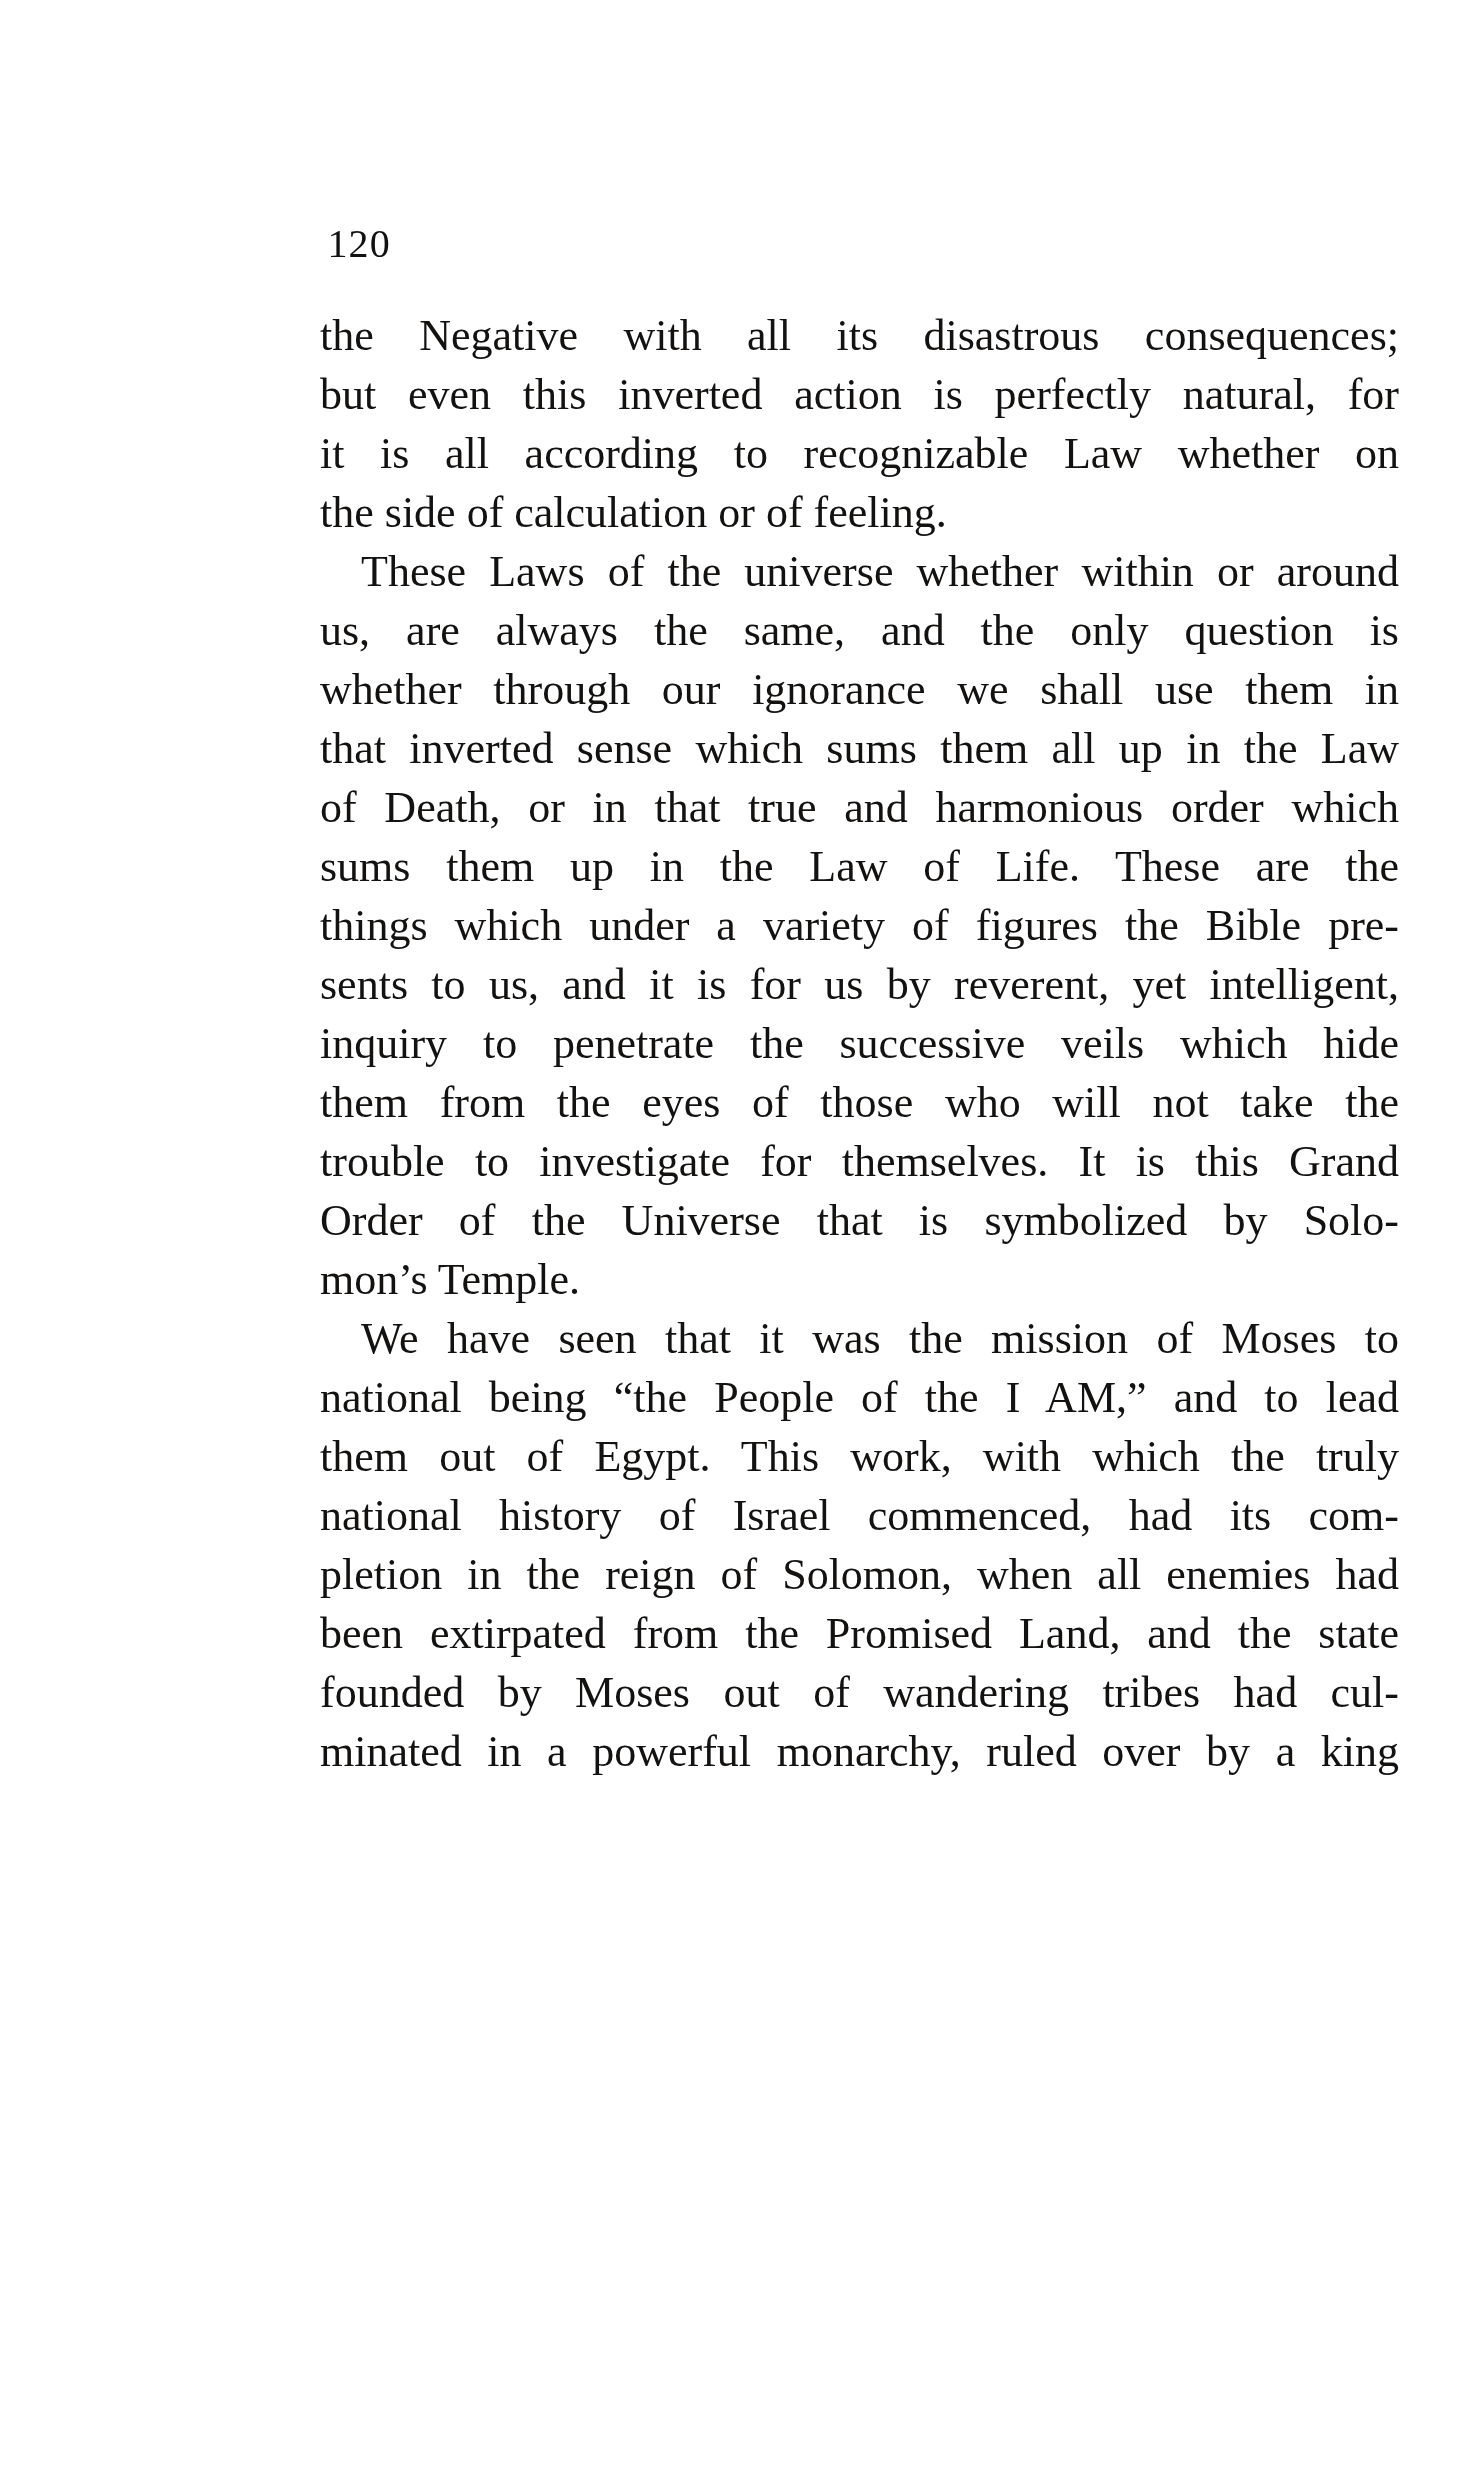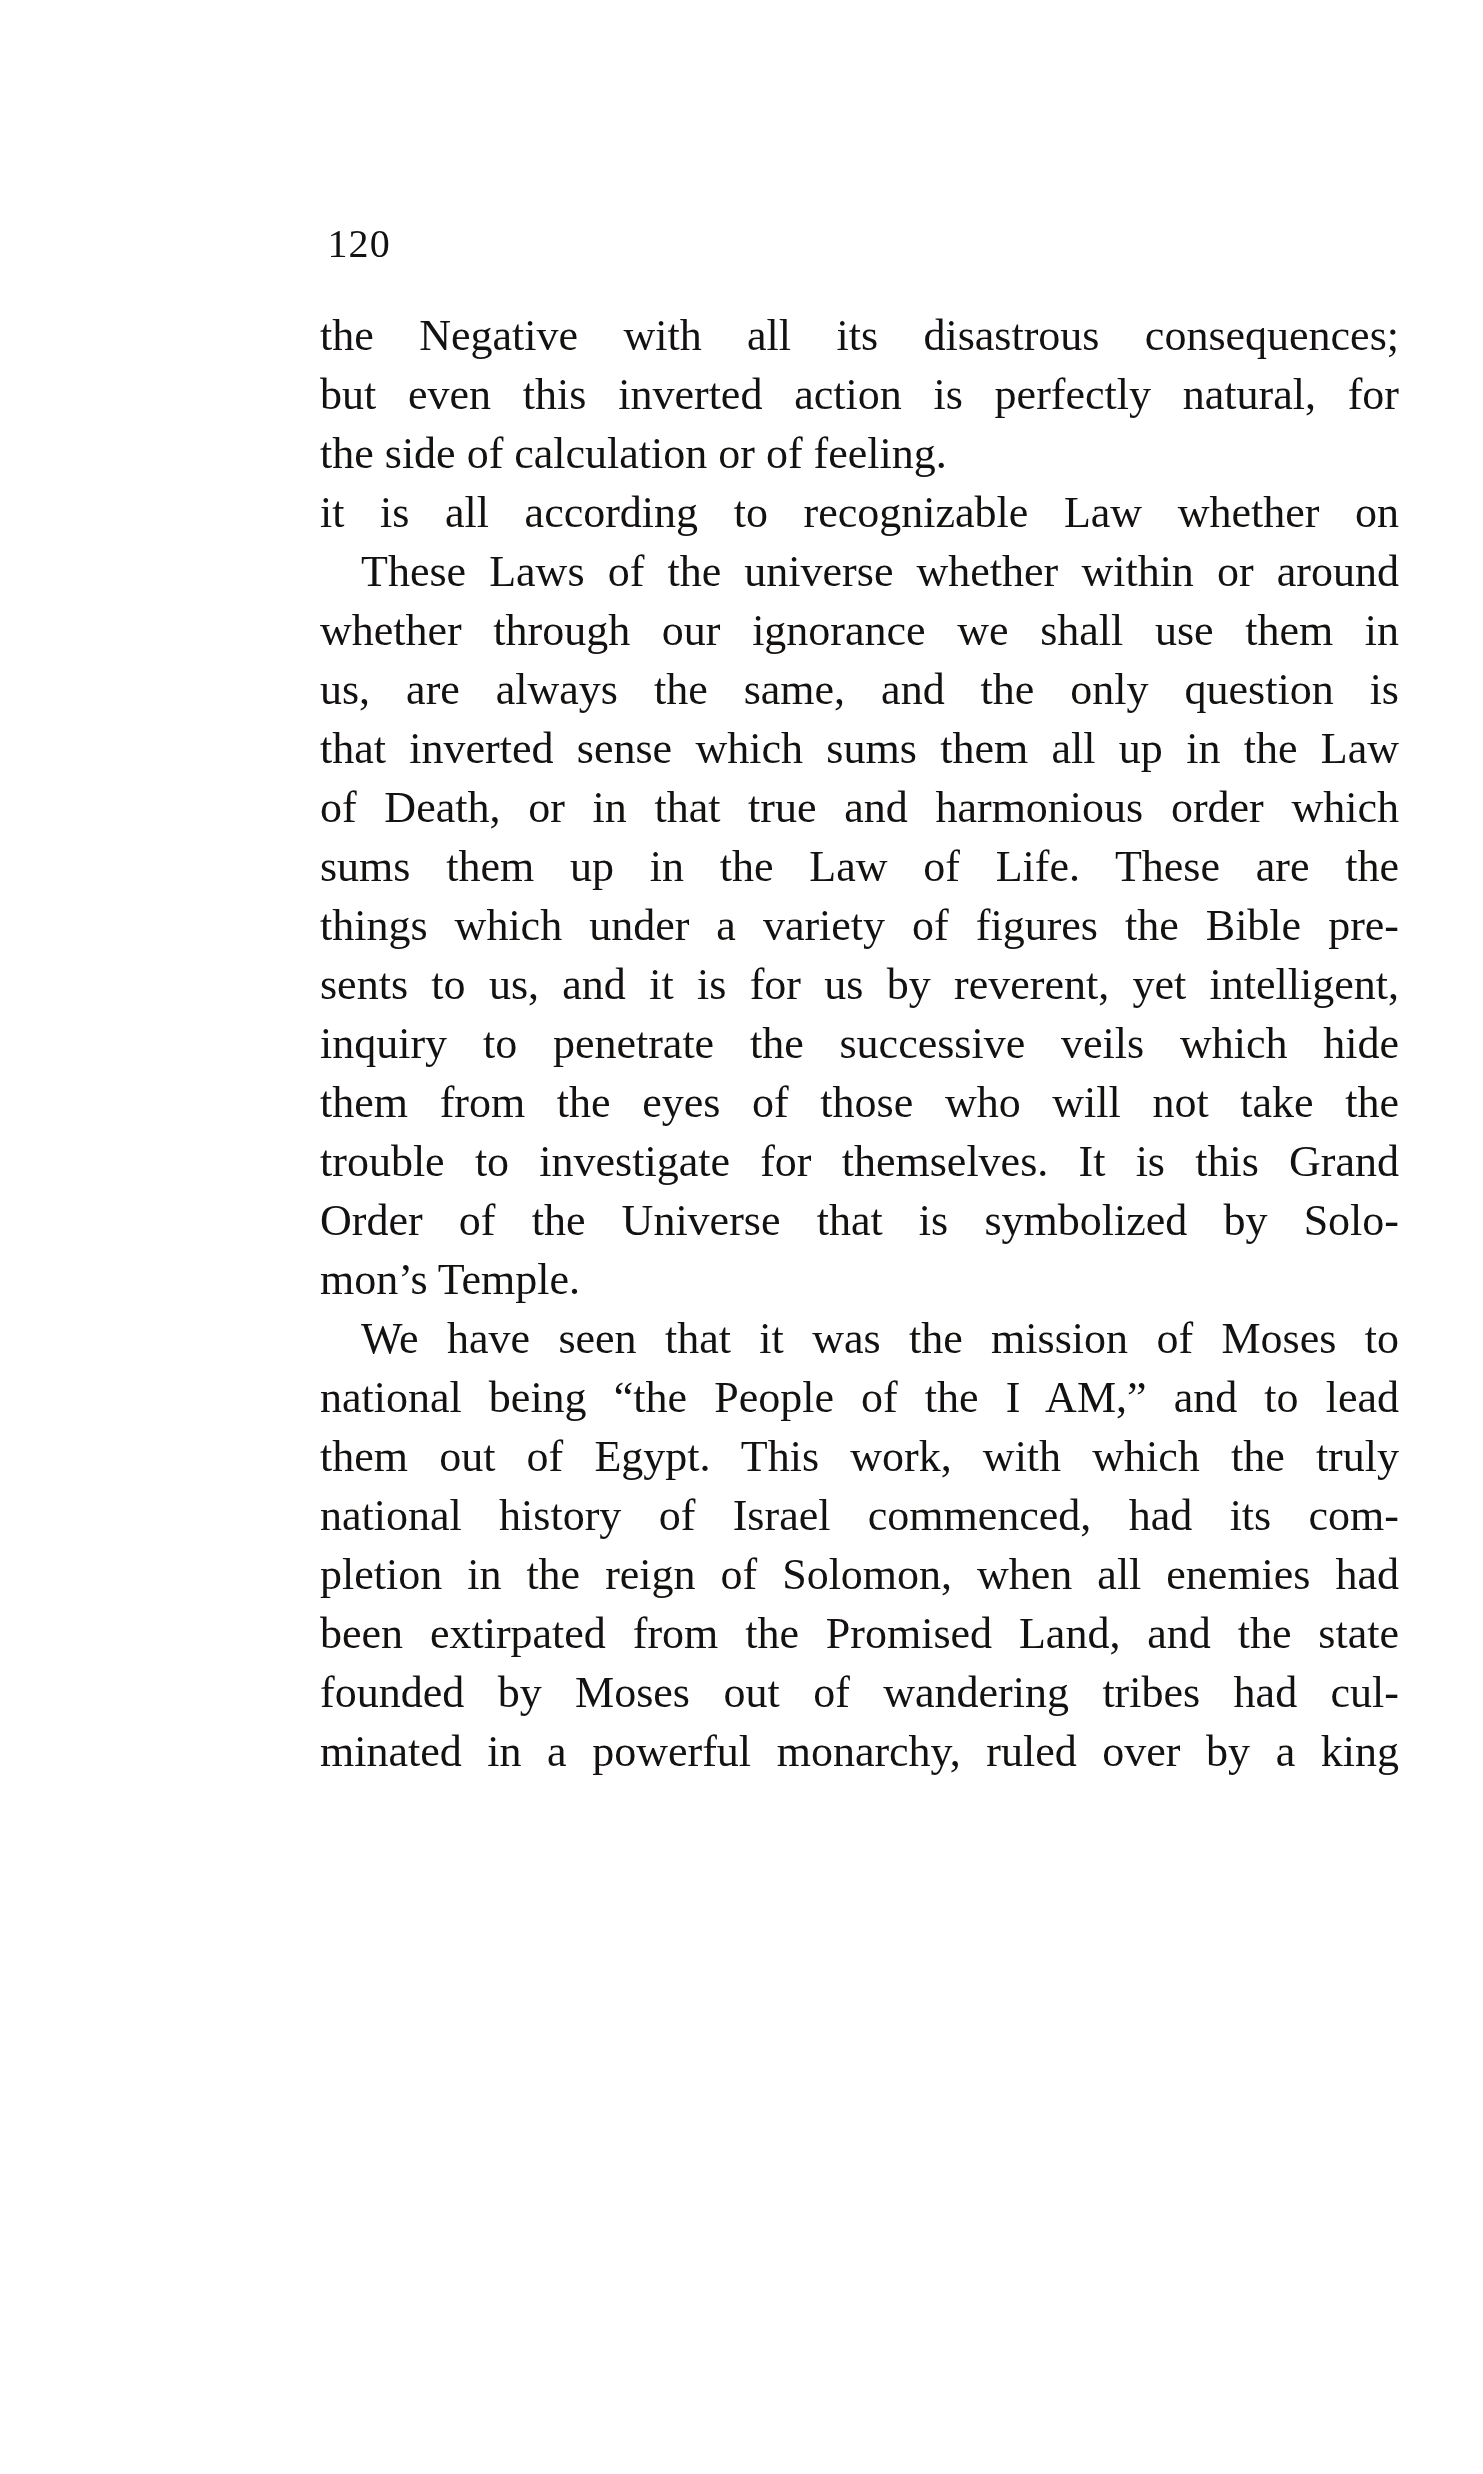--- a/index.html
+++ b/index.html
@@ -82,28 +82,28 @@
 
   <div class="running-head">
     <span class="page-number">120</span>
   </div>
 
   <div class="body-text">
 
     <p class="para">
       <span class="line">the Negative with all its disastrous consequences;</span>
       <span class="line">but even this inverted action is perfectly natural, for</span>
+      <span class="line">it is all according to recognizable Law whether on</span>
       <span class="line last">the side of calculation or of feeling.</span>
-      <span class="line">it is all according to recognizable Law whether on</span>
     </p>
 
     <p class="para indent">
       <span class="line first">These Laws of the universe whether within or around</span>
+      <span class="line">us, are always the same, and the only question is</span>
       <span class="line">whether through our ignorance we shall use them in</span>
-      <span class="line">us, are always the same, and the only question is</span>
       <span class="line">that inverted sense which sums them all up in the Law</span>
       <span class="line">of Death, or in that true and harmonious order which</span>
       <span class="line">sums them up in the Law of Life.  These are the</span>
       <span class="line">things which under a variety of figures the Bible pre-</span>
       <span class="line">sents to us, and it is for us by reverent, yet intelligent,</span>
       <span class="line">inquiry to penetrate the successive veils which hide</span>
       <span class="line">them from the eyes of those who will not take the</span>
       <span class="line">trouble to investigate for themselves.  It is this Grand</span>
       <span class="line">Order of the Universe that is symbolized by Solo-</span>
       <span class="line last">mon’s Temple.</span>

